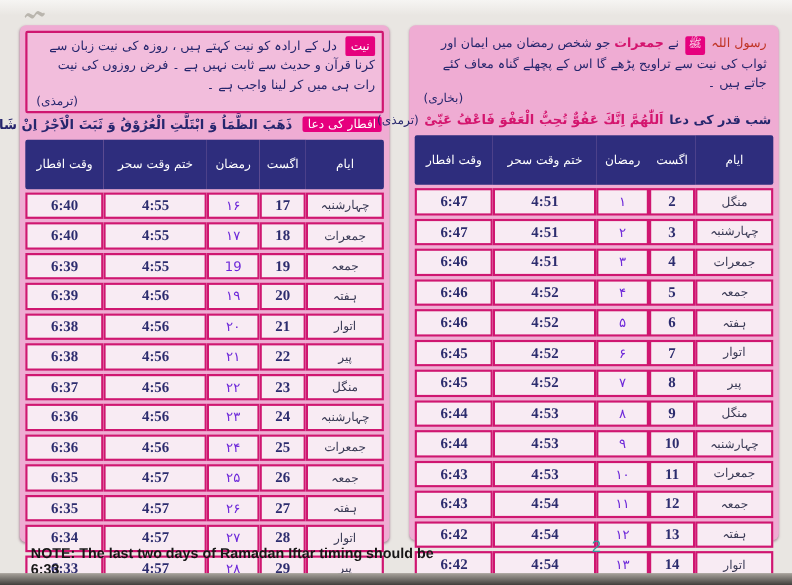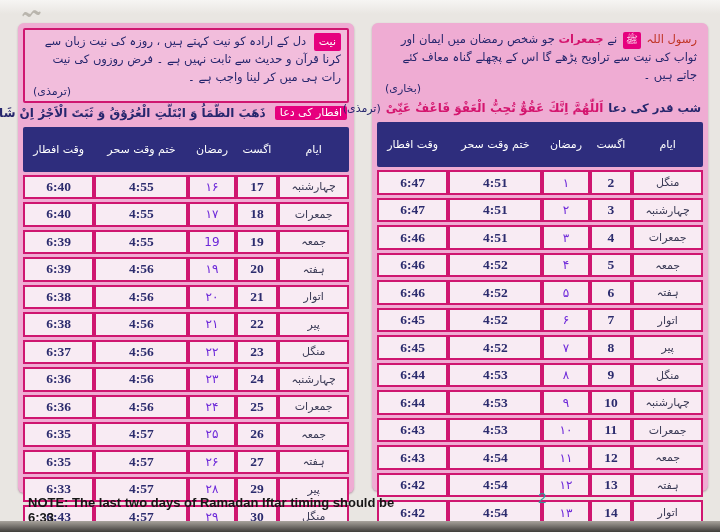--- a/index.html
+++ b/index.html
@@ -149,20 +149,27 @@
             <td class="col-ramadan">۲۵</td>
             <td class="col-august">26</td>
             <td class="col-day">جمعہ</td>
           </tr>
           <tr>
             <td class="col-iftar">6:35</td>
             <td class="col-sehri">4:57</td>
             <td class="col-ramadan">۲۶</td>
             <td class="col-august">27</td>
             <td class="col-day">ہفتہ</td>
+          </tr>
+          <tr>
+            <td class="col-iftar">6:34</td>
+            <td class="col-sehri">4:57</td>
+            <td class="col-ramadan">۲۷</td>
+            <td class="col-august">28</td>
+            <td class="col-day">اتوار</td>
           </tr>
           <tr>
             <td class="col-iftar">6:33</td>
             <td class="col-sehri">4:57</td>
             <td class="col-ramadan">۲۸</td>
             <td class="col-august">29</td>
             <td class="col-day">پیر</td>
           </tr>
           <tr>
             <td class="col-iftar">6:43</td>

